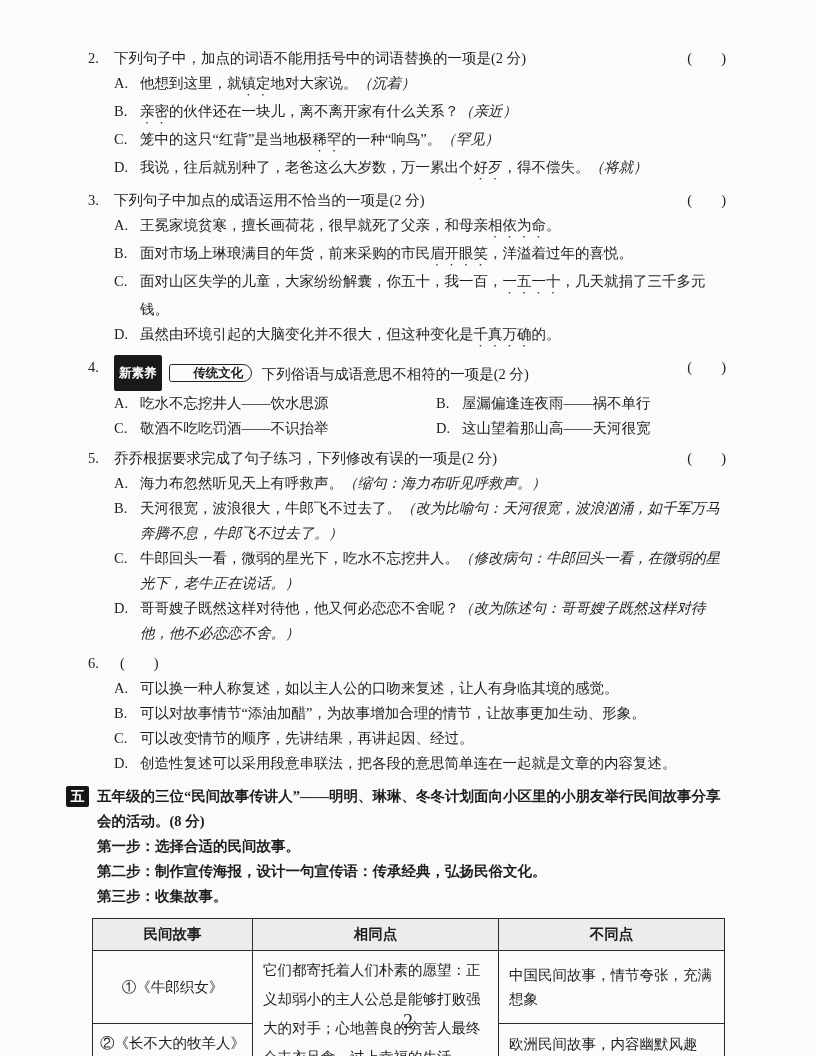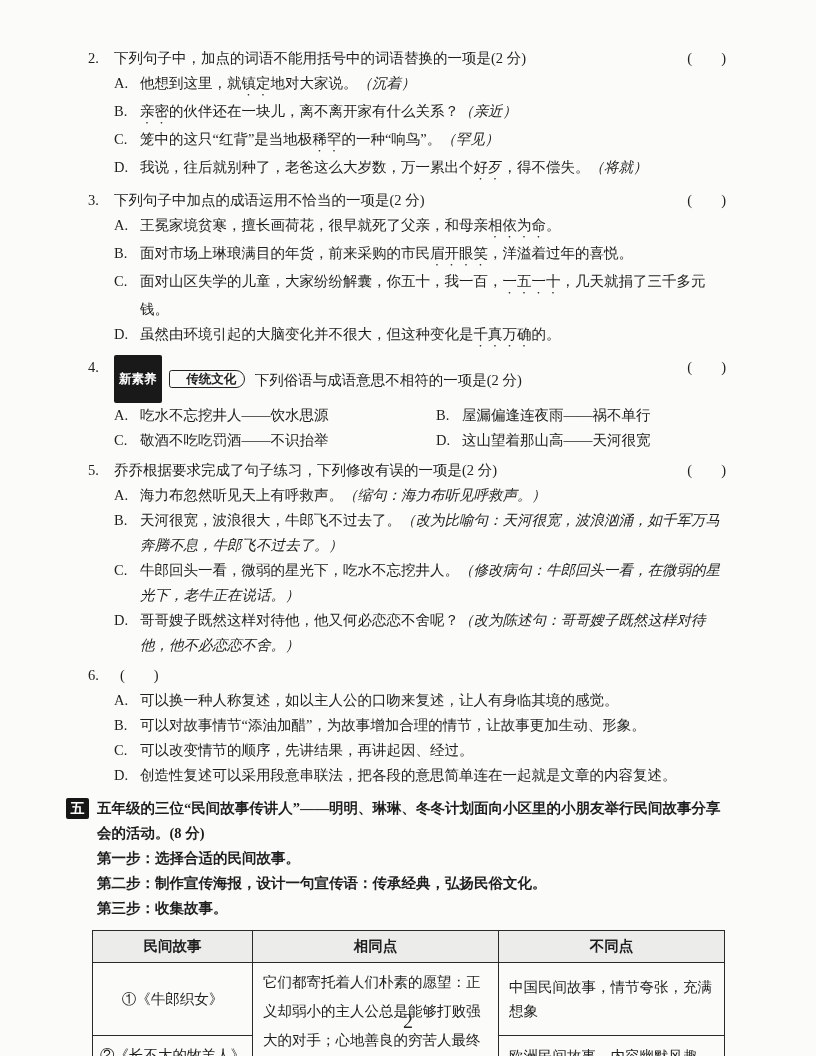--- a/index.html
+++ b/index.html
@@ -29,27 +29,27 @@
   .em-dots {
     -webkit-text-emphasis:filled dot #1e1e1e;
     -webkit-text-emphasis-position:under right;
     text-emphasis:filled dot #1e1e1e;
     text-emphasis-position:under right;
   }
   .badge-solid {
     display:inline-block; background:#191919; color:#ffffff;
     font-family:"Liberation Sans", sans-serif;
     font-size:12.5px; font-weight:bold; line-height:18px;
-    padding:15px 5px; border-radius:2px; margin-right:4px; vertical-align:1.5px;
+    padding:9px 5px; border-radius:2px; margin-right:4px; vertical-align:1.5px;
   }
   .badge-outline {
     display:inline-block; border:1.5px solid #222222; color:#1e1e1e;
     font-family:"Liberation Sans", sans-serif;
     font-size:12.5px; font-weight:bold; line-height:16px;
-    padding:0 8px 0 16px; border-radius:3px 10px 10px 3px; margin-right:6px; vertical-align:1.5px;
+    padding:0 8px 0 23px; border-radius:3px 10px 10px 3px; margin-right:6px; vertical-align:1.5px;
   }
   .sec { display:flex; align-items:flex-start; margin-top:8px; }
   .sec-badge {
     flex:0 0 auto; width:23px; height:21px; background:#161616; color:#ffffff;
     text-align:center; line-height:21px; font-size:14px; font-weight:bold;
     border-radius:2px; margin:2px 8px 0 -22px;
   }
   .sec-body { flex:1 1 auto; }
   .sec-intro { font-weight:bold; }
   .steps { font-weight:bold; }

